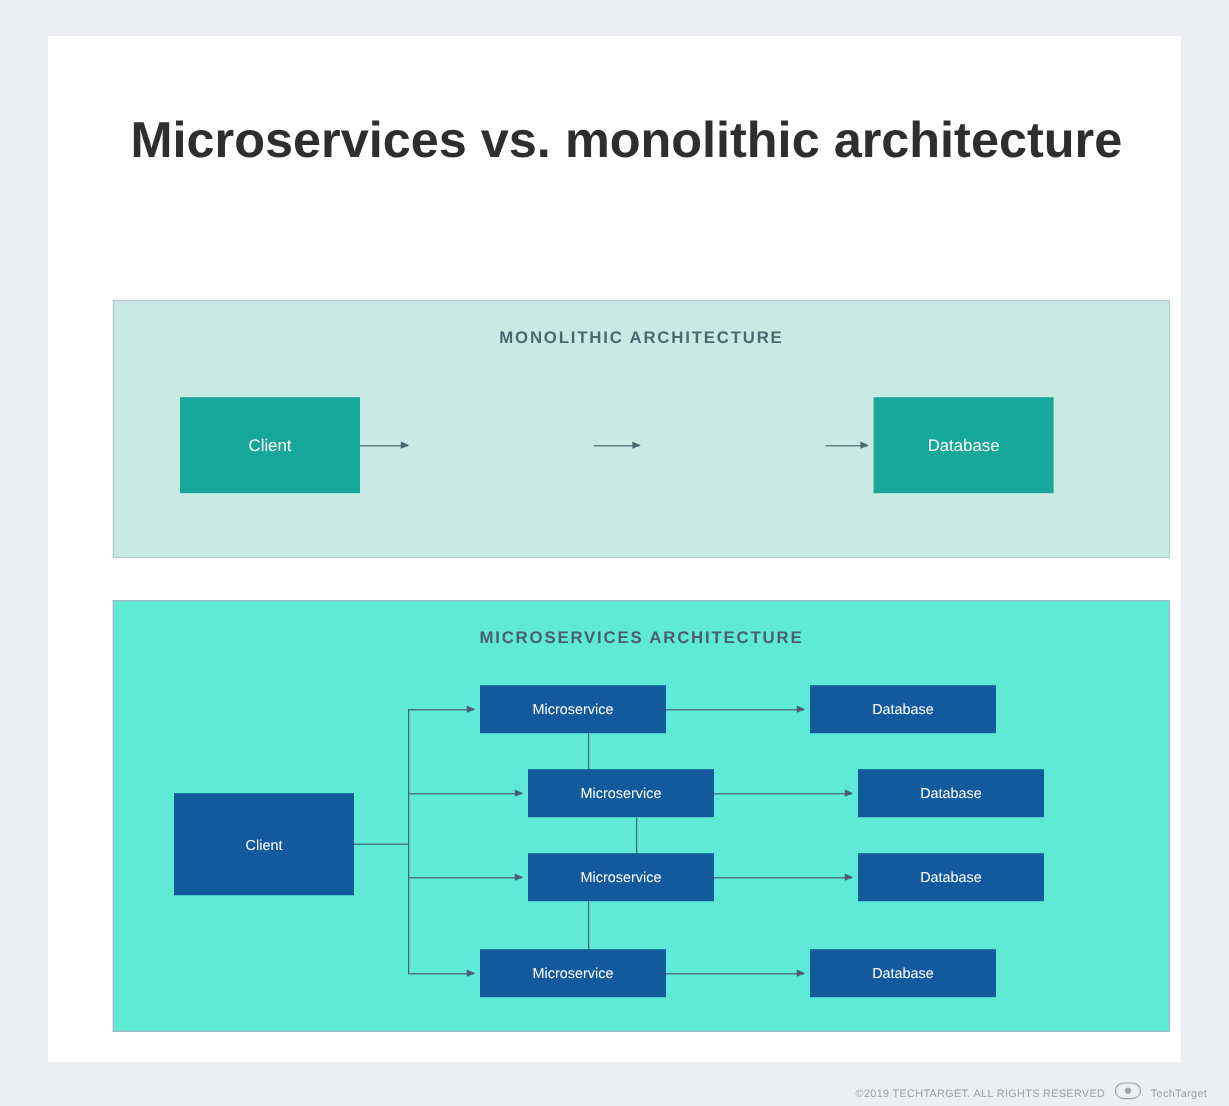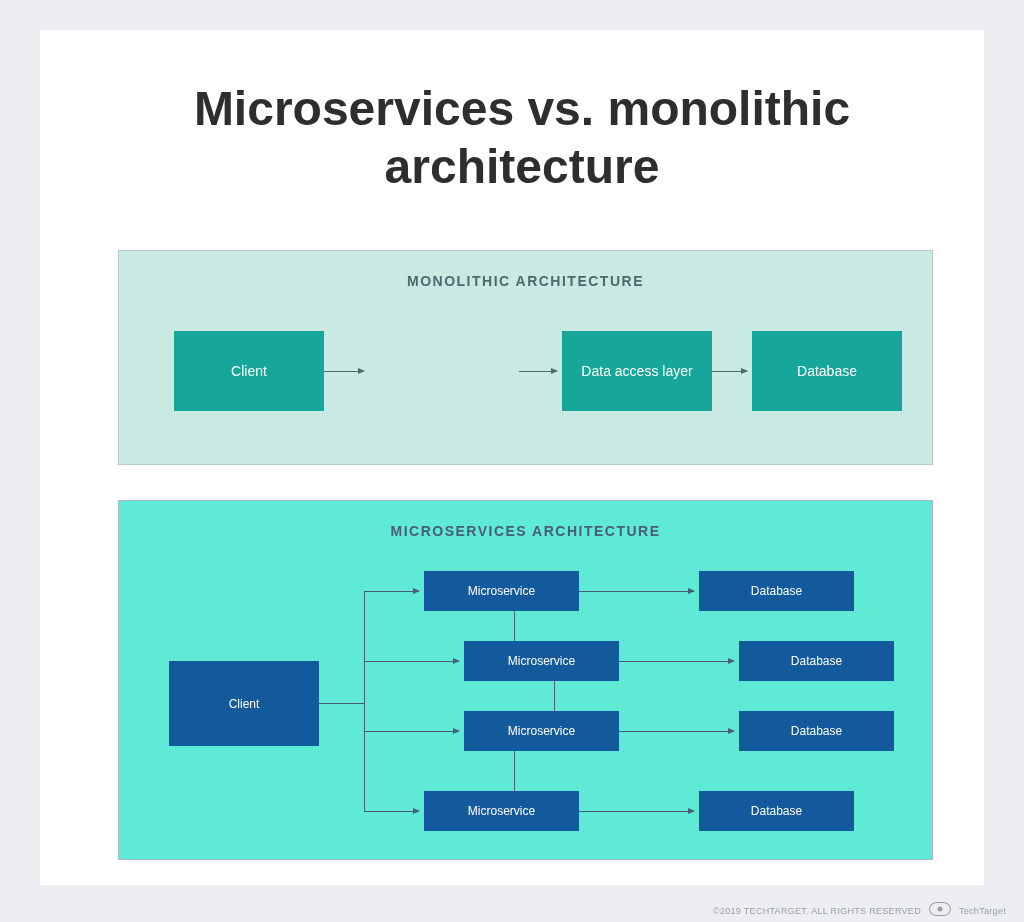--- a/index.html
+++ b/index.html
@@ -14,30 +14,31 @@
   .card {
     position: absolute;
     left: 40px;
     top: 30px;
     width: 944px;
     height: 855px;
     background: #ffffff;
   }
   .title {
     text-align: center;
-    font-size: 48px;
+    font-size: 42px;
     font-weight: 700;
     color: #2e2e2e;
     line-height: 1.2;
     padding: 50px 40px 30px 60px;
+    margin-top: 12px;
   }
   .panel {
     position: absolute;
-    left: 78px;
-    width: 815px;
+    left: 54px;
+    width: 881px;
     border: 1px solid #b8cdd0;
     padding-top: 22px;
   }
   .panel-mono {
     top: 220px;
     height: 215px;
     background: #c9e9e3;
   }
   .panel-micro {
     top: 470px;
@@ -134,21 +135,20 @@
   <h1 class="title" data-name="diagram-title">Microservices vs. monolithic architecture</h1>
 
   <div class="panel panel-mono" data-name="monolithic-panel">
     <div class="panel-title" data-name="monolithic-heading">MONOLITHIC ARCHITECTURE</div>
 
     <div class="box-teal" style="left:55px; top:80px;" data-name="mono-box-client">Client</div>
     <div class="arrow-h" style="left:205px; top:120px; width:40px;" data-name="arrow-icon"></div>
 
     <div class="arrow-h" style="left:400px; top:120px; width:38px;" data-name="arrow-icon"></div>
 
-    <div class="box-teal" style="left:443px; top:80px;" data-name="mono-box-data-access">Data access layer</div>
     <div class="arrow-h" style="left:593px; top:120px; width:35px;" data-name="arrow-icon"></div>
 
     <div class="box-teal" style="left:633px; top:80px;" data-name="mono-box-database">Database</div>
   </div>
 
   <div class="panel panel-micro" data-name="microservices-panel">
     <div class="panel-title" data-name="microservices-heading">MICROSERVICES ARCHITECTURE</div>
 
     <div class="box-blue" style="left:50px; top:160px; width:150px; height:85px;" data-name="micro-box-client">Client</div>
 

